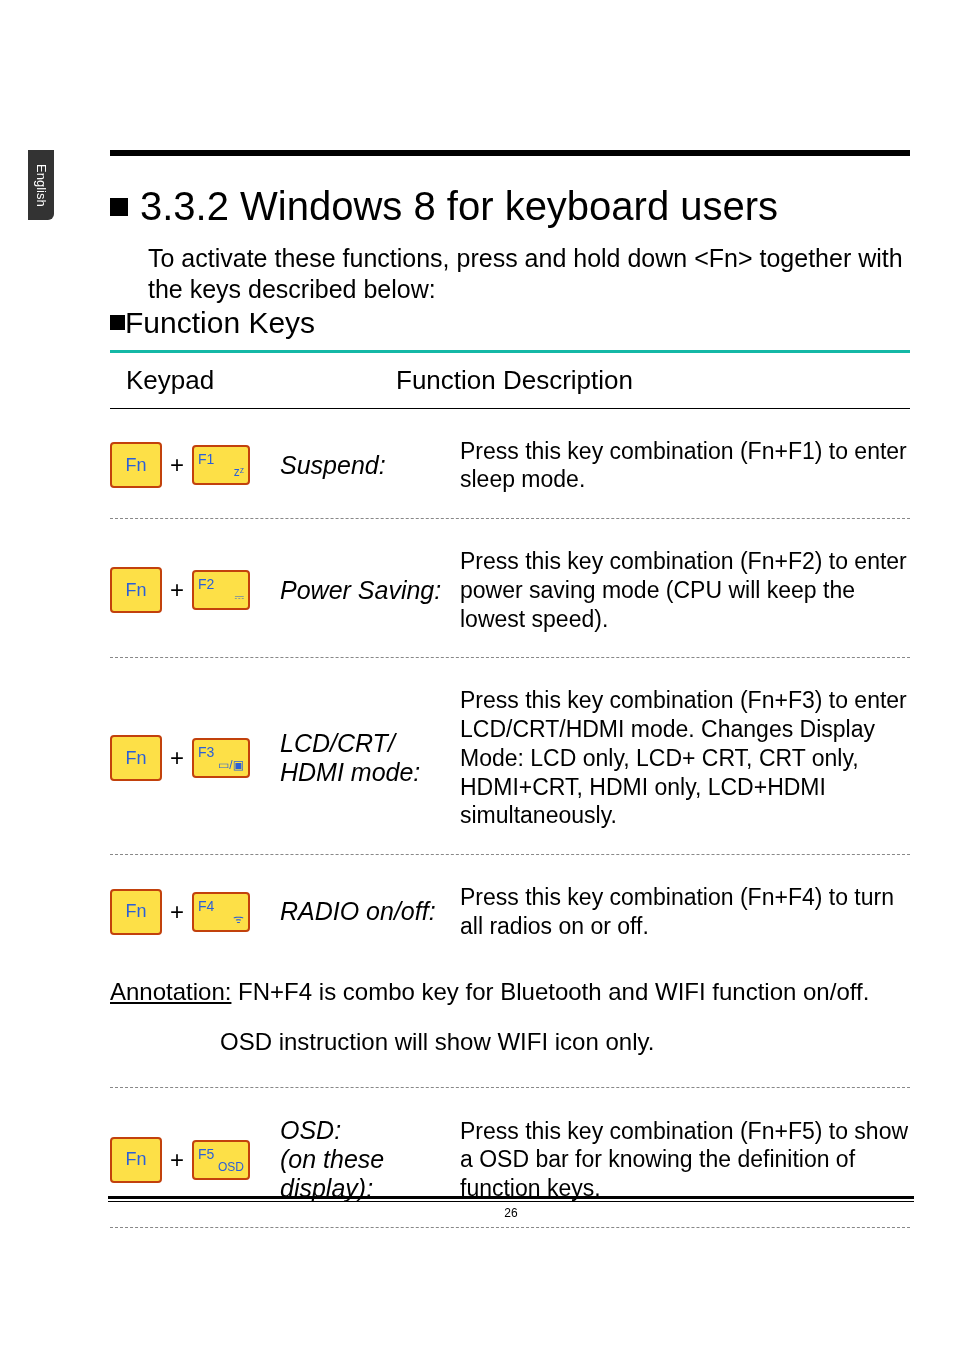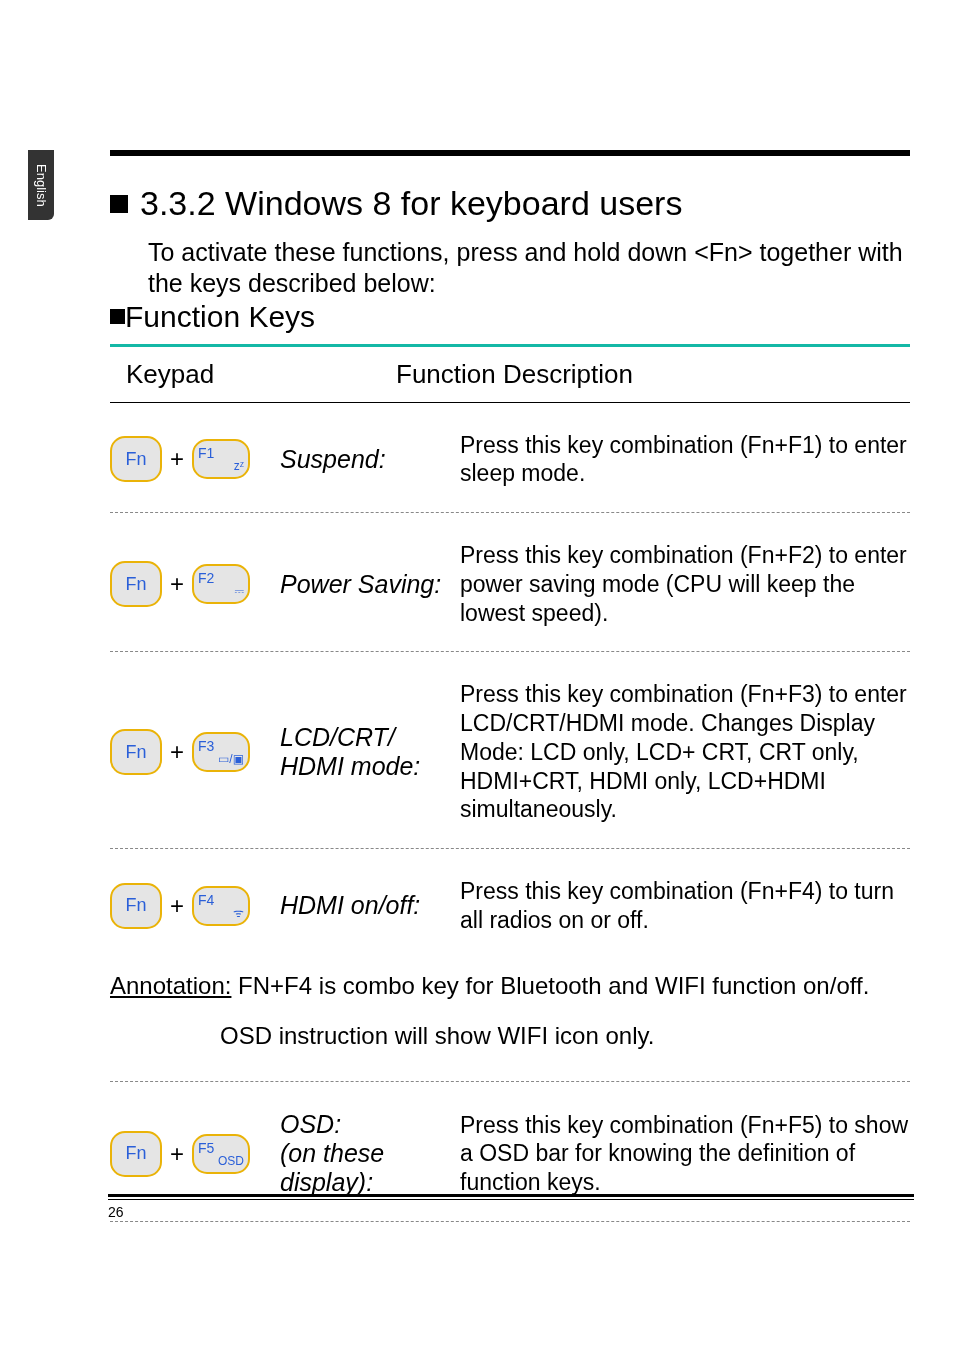--- a/index.html
+++ b/index.html
@@ -23,56 +23,56 @@
   }
   .content {
     position: absolute;
     left: 110px;
     top: 150px;
     width: 800px;
   }
   .thick-rule { border: none; border-top: 6px solid #000; margin-bottom: 28px; }
   .section-head { display: flex; align-items: center; gap: 12px; margin-bottom: 14px; }
   .square-bullet { width: 18px; height: 18px; background: #000; flex: none; }
-  .h1 { font-size: 34px; font-weight: normal; }
+  .h1 { font-size: 40px; font-weight: normal; }
   .intro { font-size: 25px; margin-left: 38px; line-height: 1.25; }
   .sub-head { display: flex; align-items: center; gap: 0; margin-bottom: 10px; }
   .square-bullet-sm { width: 15px; height: 15px; background: #000; flex: none; }
   .h2 { font-size: 30px; font-weight: normal; }
   .table-top { border-top: 3px solid #14b8a6; border-bottom: 1.5px solid #000; padding: 12px 6px; display: flex; }
   .th1 { font-size: 26px; width: 280px; padding-left: 10px;}
   .th2 { font-size: 26px; }
   .row { display: flex; align-items: center; padding: 28px 0 24px 0; border-bottom: 1.5px dashed #888; }
   .row.noborder { border-bottom: none; padding-bottom: 10px; }
   .keypad-col { width: 170px; display: flex; align-items: center; gap: 8px; flex: none; }
   .name-col { width: 180px; font-size: 25px; flex: none; font-style: italic; }
   .desc-col { flex: 1; font-size: 23px; line-height: 1.25; }
   .key {
-    border: 2px solid #eab308;
-    border-radius: 15px;
+    border: 2px solid #c2410c;
+    border-radius: 4px;
     color: #2a5fd8;
     display: inline-flex;
     align-items: center;
     justify-content: center;
-    background: #e5e5e5;
+    background: #fde047;
     position: relative;
   }
   .fn-key { width: 52px; height: 46px; font-size: 18px; }
   .f-key { width: 58px; height: 40px; font-size: 14px; flex-direction: column; padding: 2px 4px; }
   .f-key .top { align-self: flex-start; font-size: 14px; line-height: 1; }
   .f-key .bot { align-self: flex-end; font-size: 12px; line-height: 1; }
   .plus { font-size: 24px; color: #000; }
   .annotation-block { padding: 10px 0 26px 0; border-bottom: 1.5px dashed #888; }
   .annotation { font-size: 24px; line-height: 1.6; margin-top: 12px; }
   .annotation .label { text-decoration: underline; }
   .annot-line2 { margin-left: 110px; }
   .footer-rule-wrap { position: absolute; left: 108px; bottom: 130px; width: 806px; }
   .double-line { border-top: 3px solid #000; }
   .double-line2 { border-top: 1px solid #000; margin-top: 2px; margin-bottom: 4px;}
-  .page-num { font-size: 14px; }
+  .page-num { font-size: 12px; text-align: center; }
 </style>
 </head>
 <body>
 
 <div class="page">
   <div class="side-tab">English</div>
 
   <div class="content">
     <hr class="thick-rule">
 
@@ -137,21 +137,21 @@
 
     <div class="row noborder">
       <div class="keypad-col">
         <div class="key fn-key">Fn</div>
         <div class="plus">+</div>
         <div class="key f-key">
           <div class="top">F4</div>
           <div class="bot">ᯤ</div>
         </div>
       </div>
-      <div class="name-col">HDMI on/off:</div>
+      <div class="name-col">RADIO on/off:</div>
       <div class="desc-col">Press this key combination (Fn+F4) to turn all radios on or off.</div>
     </div>
 
     <div class="annotation-block">
       <div class="annotation">
         <span class="label">Annotation:</span>
         <span>FN+F4 is combo key for Bluetooth and WIFI function on/off.</span>
       </div>
       <div class="annotation annot-line2">OSD instruction will show WIFI icon only.</div>
     </div>

